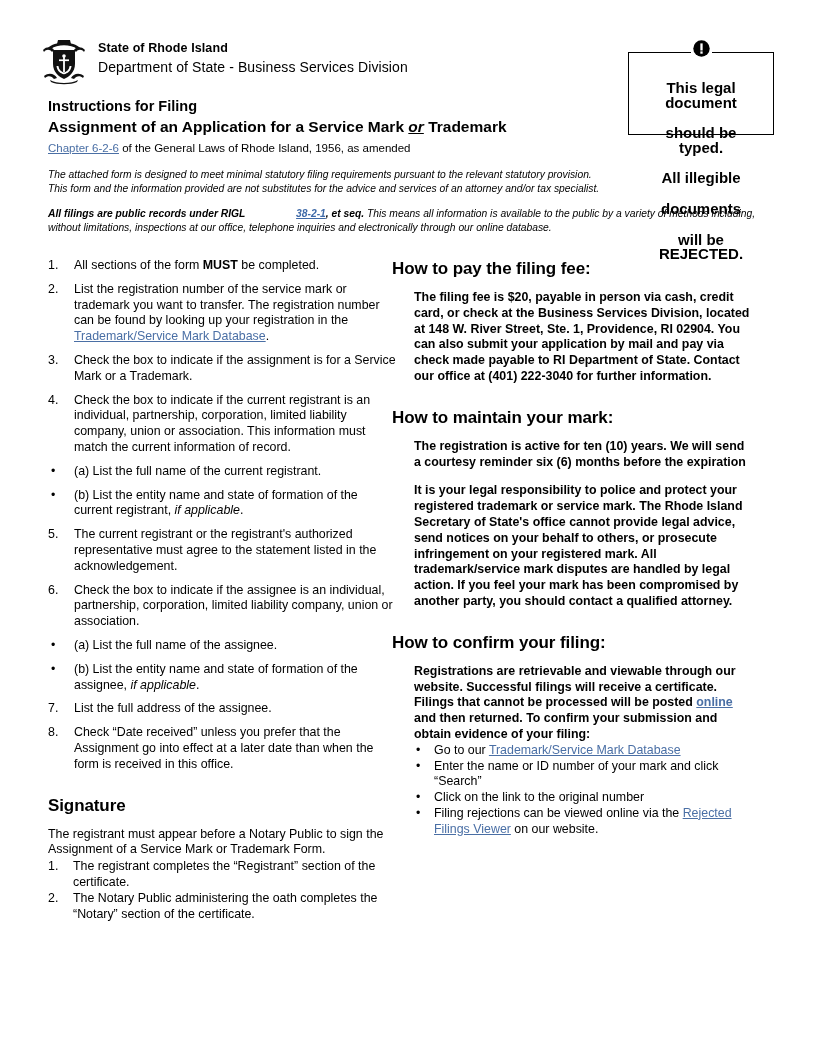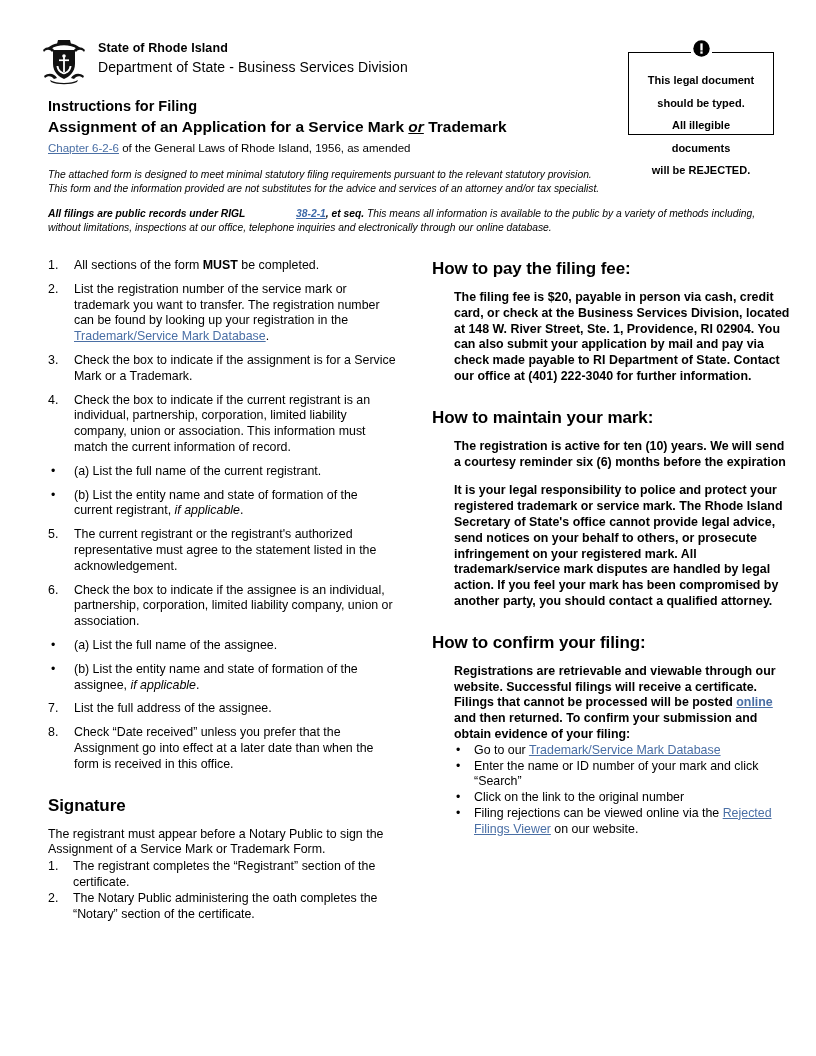--- a/index.html
+++ b/index.html
@@ -104,23 +104,23 @@
     left: 0;
     top: 14px;
     width: 146px;
     height: 83px;
     border: 1.3px solid #000;
     background: transparent;
     box-sizing: border-box;
     padding-top: 12px;
   }
   .warn-box p {
-    margin: 8px;
+    margin: 16px;
     text-align: center;
-    font-size: 11px;
+    font-size: 15px;
     font-weight: bold;
     line-height: 14.6px;
   }
 
   
   .disclaimer {
     position: absolute;
     left: 48px;
     top: 168px;
     width: 725px;
@@ -135,21 +135,21 @@
 
   
   .col-left {
     position: absolute;
     left: 48px;
     top: 258px;
     width: 348px;
   }
   .col-right {
     position: absolute;
-    left: 432px;
+    left: 392px;
     top: 258px;
     width: 360px;
   }
 
   h2.sec {
     font-size: 17px;
     font-weight: bold;
     margin: 0 0 10px 0;
     line-height: 22px;
     letter-spacing: -0.1px;

